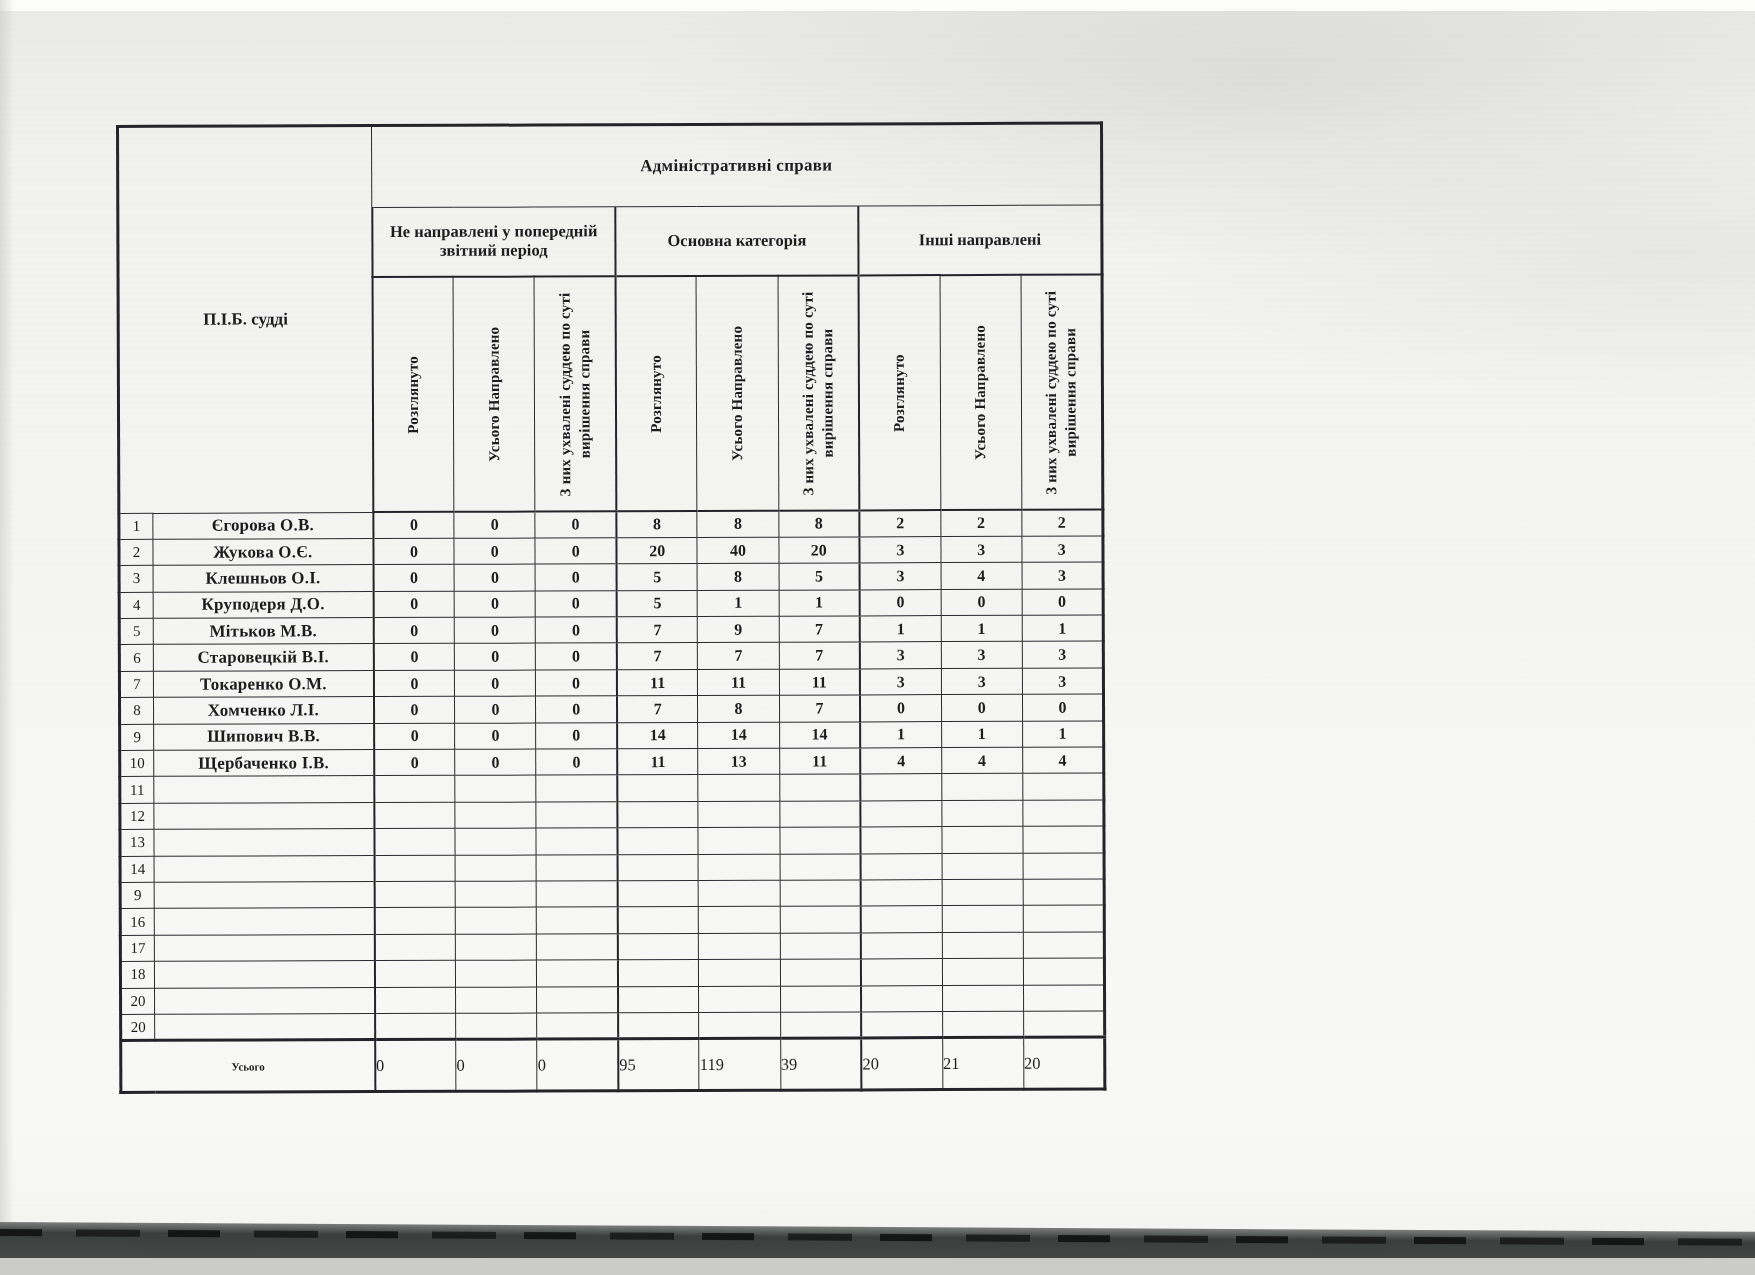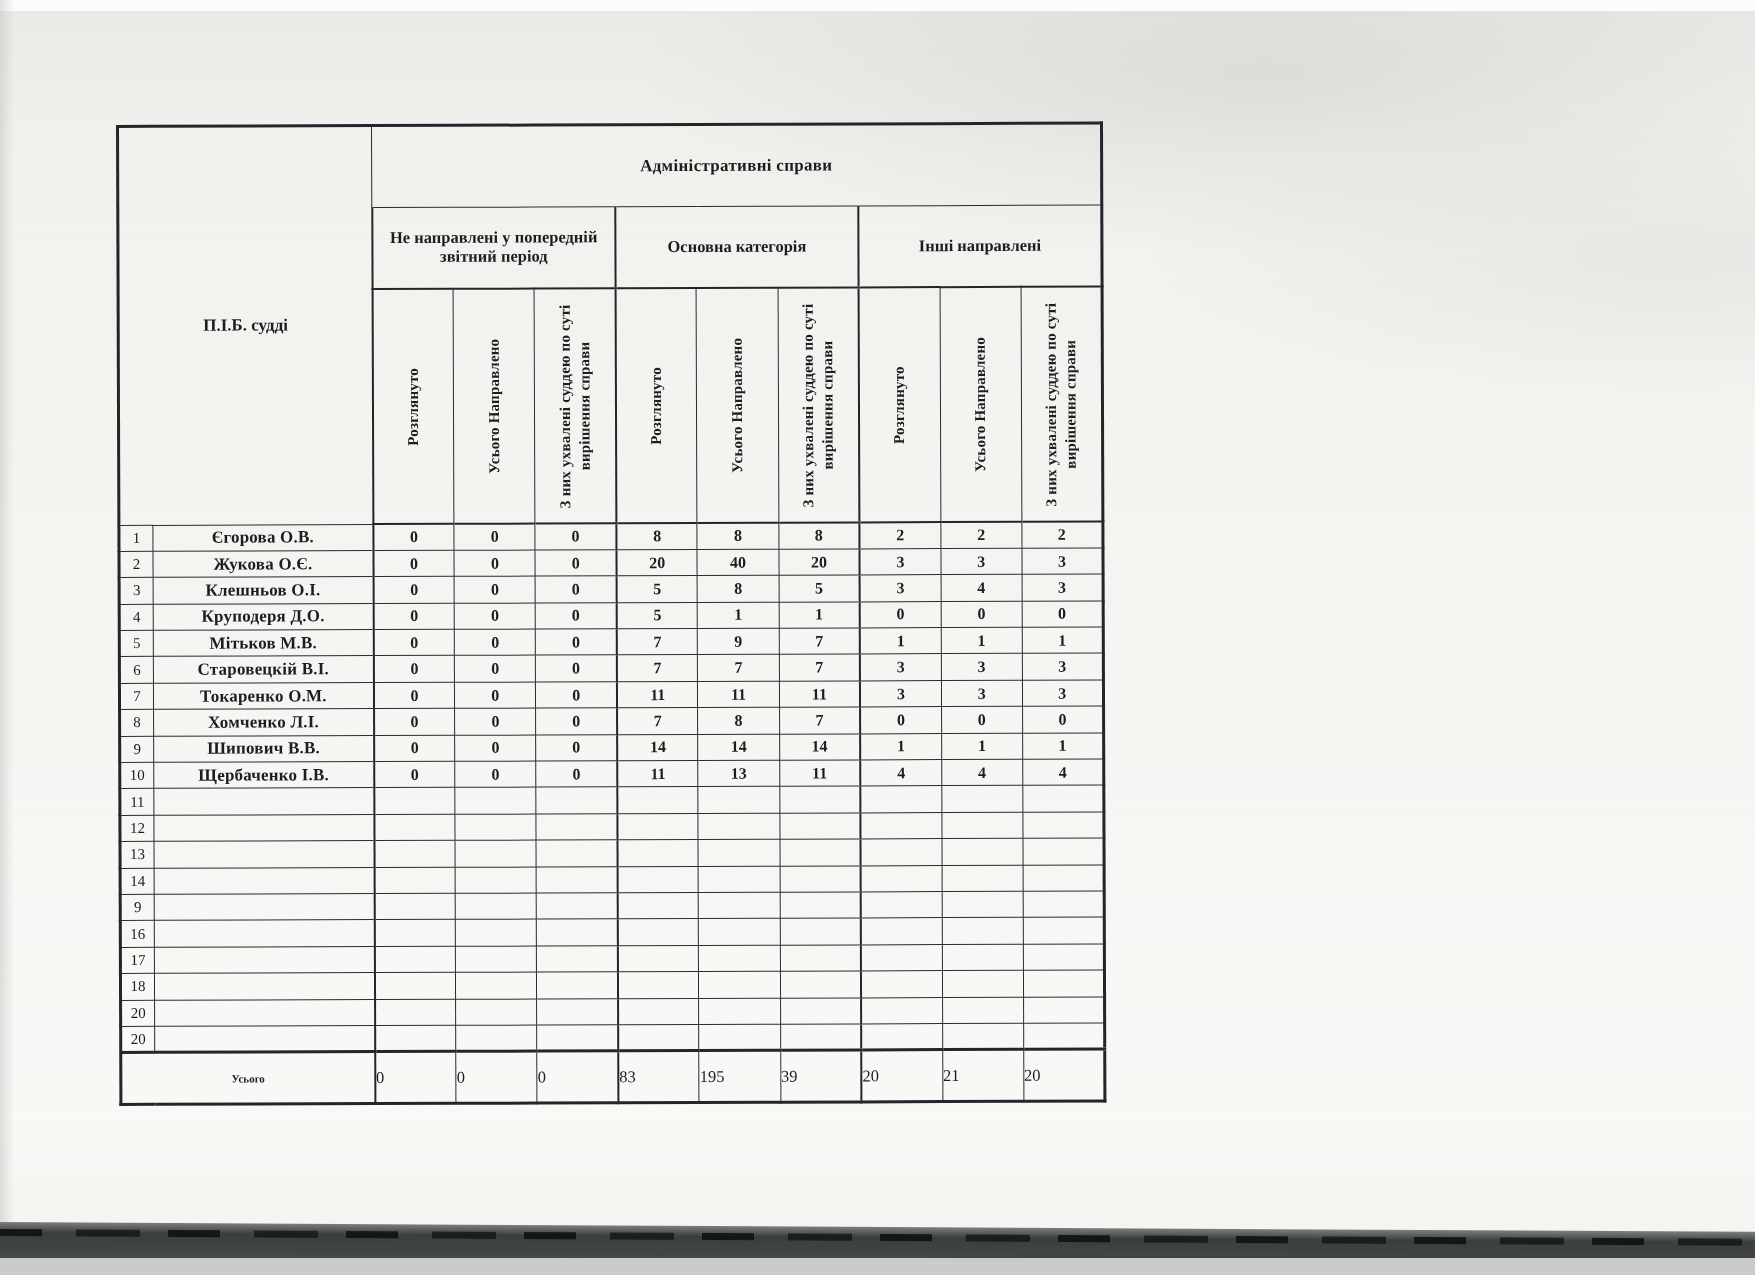--- a/index.html
+++ b/index.html
@@ -93,21 +93,21 @@
     border-bottom: 2px solid #24242a;
   }
   tr.grprow th {
     height: 42px;
     font-weight: bold;
     font-size: 16.5px;
     text-align: center;
     vertical-align: middle;
     line-height: 1.15;
     border-bottom: 2.5px solid #24242a;
-    padding: 19px 6px;
+    padding: 13px 6px;
   }
   tr.vhrow th {
     height: 233px;
     vertical-align: middle;
     text-align: center;
     border-bottom: 2px solid #24242a;
   }
   .vtext {
     writing-mode: vertical-rl;
     transform: rotate(180deg);
@@ -476,22 +476,22 @@
             <td class="val"></td>
             <td class="val"></td>
           </tr>
         </tbody>
       <tfoot>
         <tr class="total-row">
           <td class="tlabel" colspan="2">Усього</td>
           <td class="val gsep">0</td>
           <td class="val">0</td>
           <td class="val">0</td>
-          <td class="val gsep">83</td>
-          <td class="val">195</td>
+          <td class="val gsep">95</td>
+          <td class="val">119</td>
           <td class="val">39</td>
           <td class="val gsep">20</td>
           <td class="val">21</td>
           <td class="val">20</td>
         </tr>
       </tfoot>
     </table>
   </div>
 
   <div class="scan-band">

